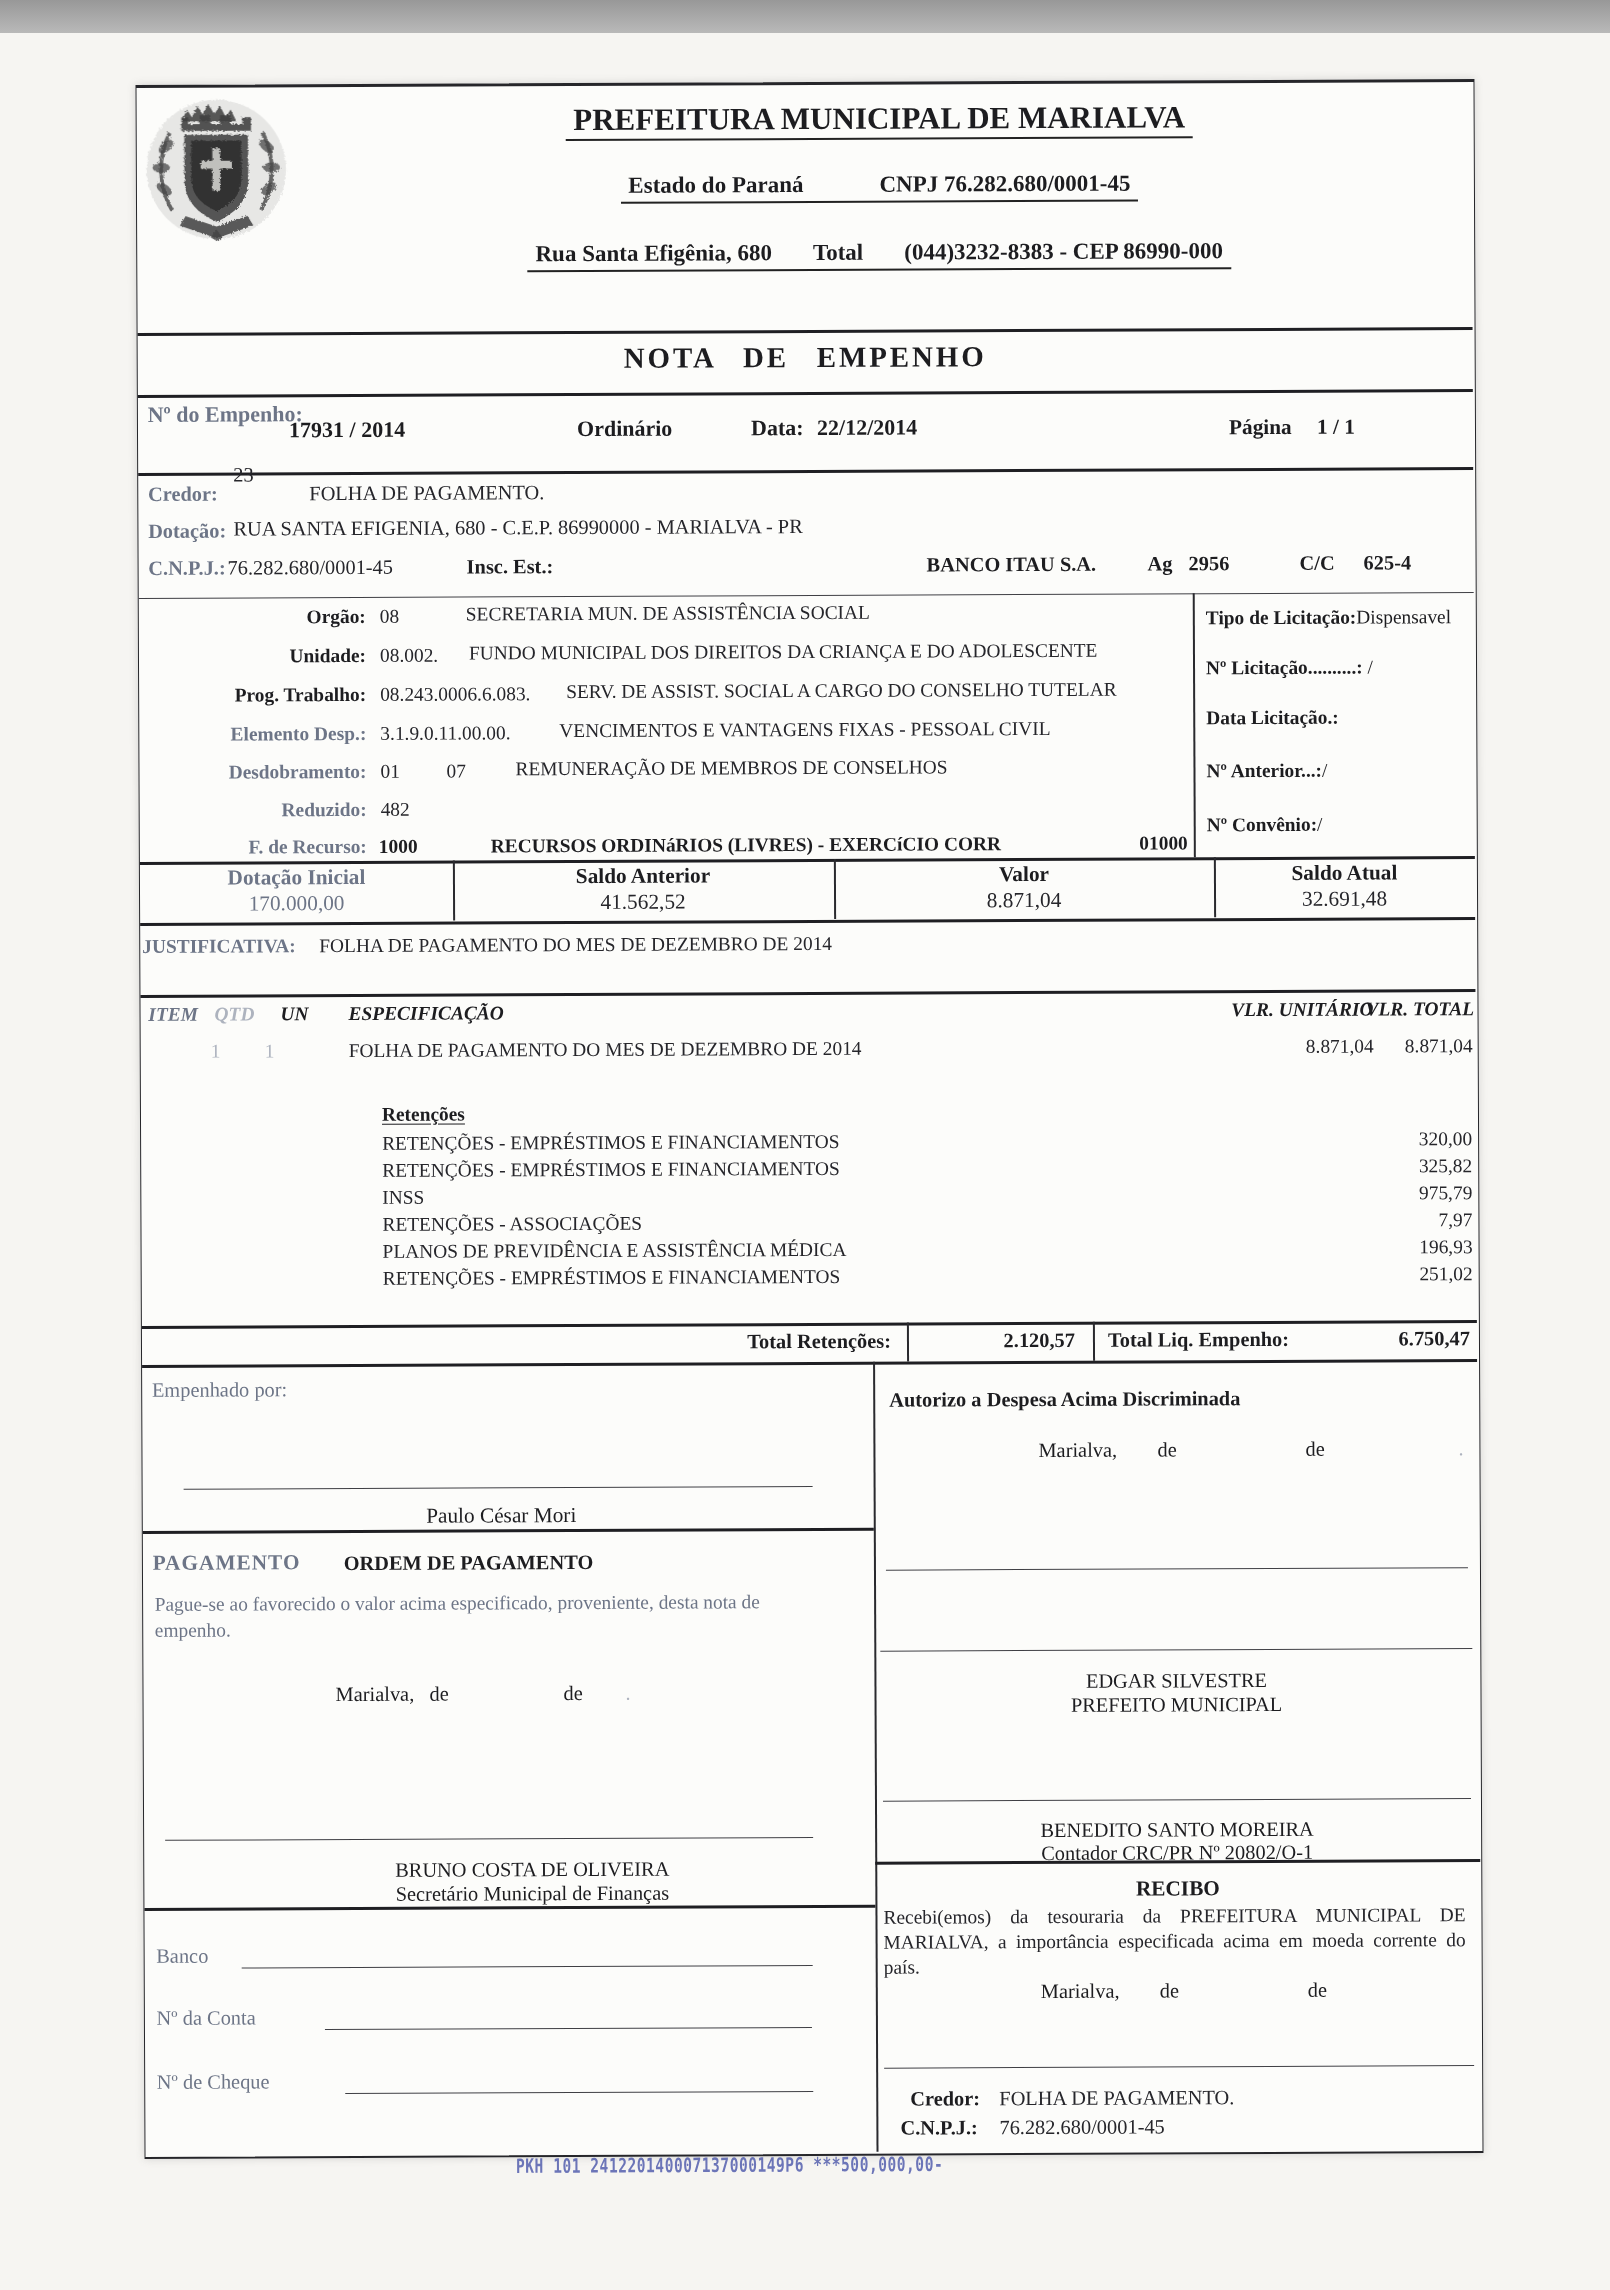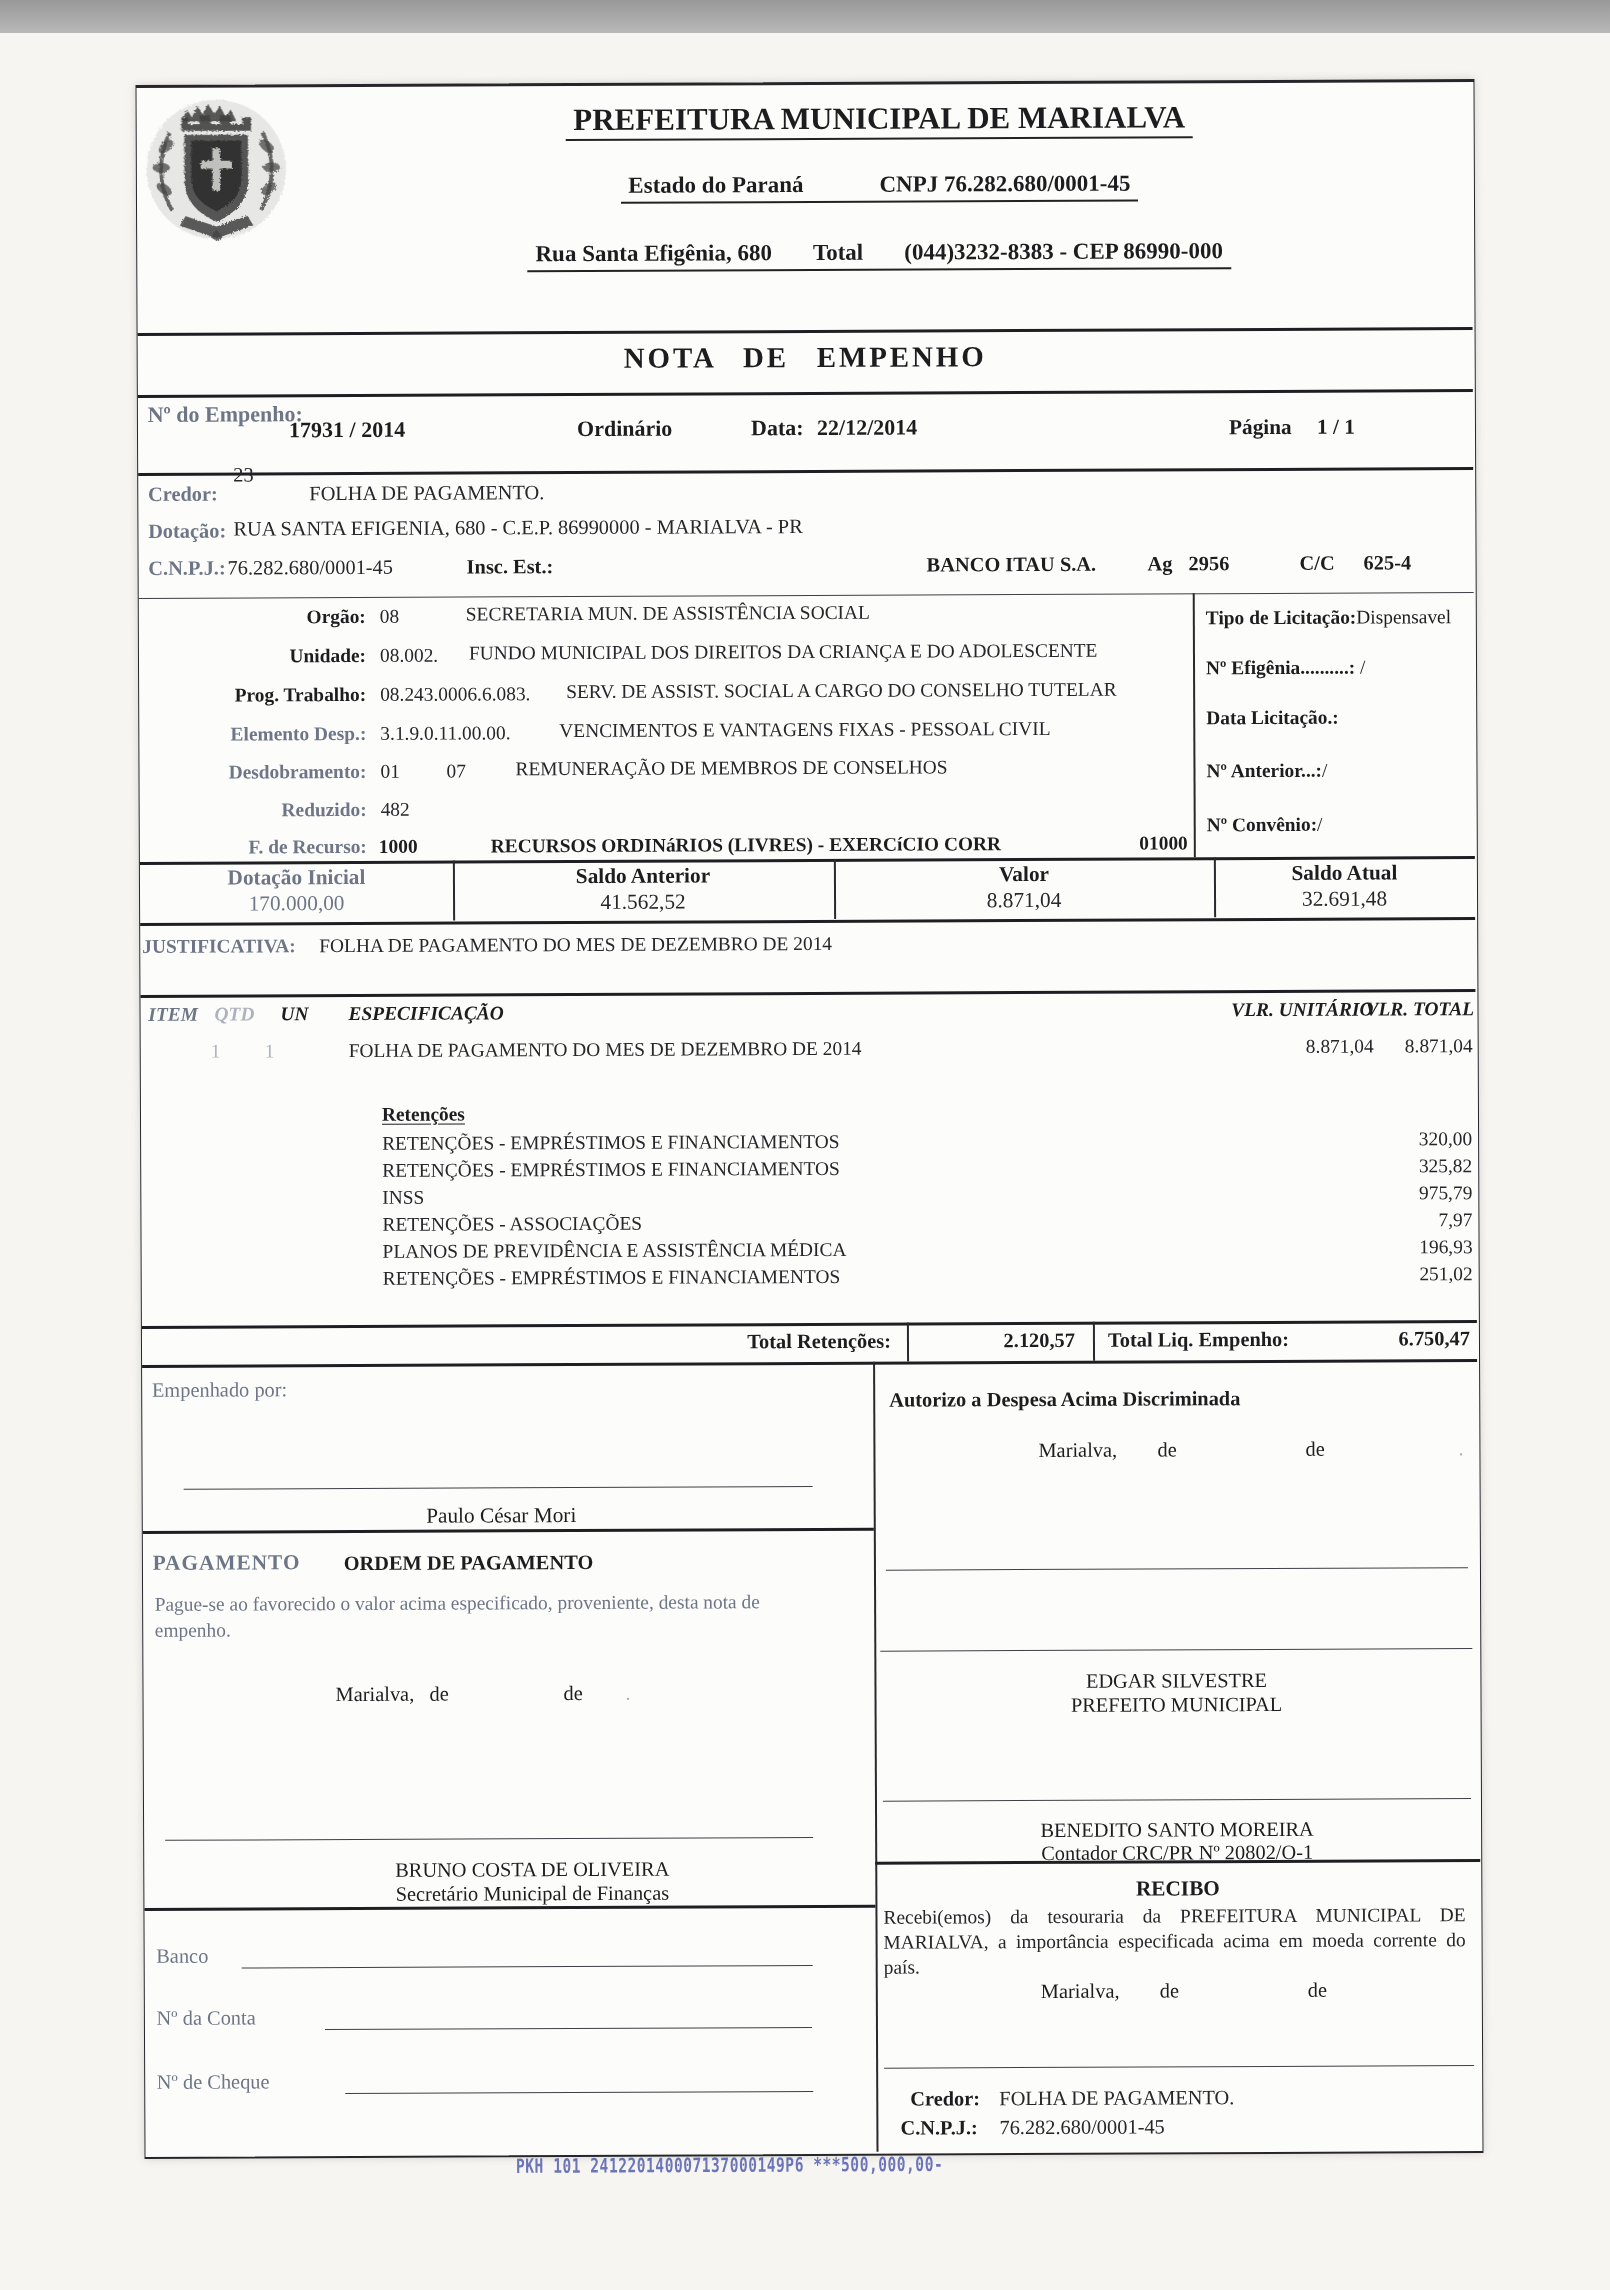--- a/index.html
+++ b/index.html
@@ -136,21 +136,21 @@
   <div class="abs b rt faded f20" style="left:0;top:749px;width:227px">F. de Recurso:</div>
   <div class="abs b f20" style="left:239px;top:749px">1000</div>
   <div class="abs b f20" style="left:351px;top:749px">RECURSOS ORDINáRIOS (LIVRES) - EXERCíCIO CORR</div>
   <div class="abs b rt f20" style="left:966px;top:749px;width:82px">01000</div>
 
   <div class="vline" style="left:1054px;top:510px;height:264px"></div>
   <div class="abs f20" style="left:1067px;top:524px">
     <span class="b">Tipo de Licitação:</span><span>Dispensavel</span>
   </div>
   <div class="abs f20" style="left:1067px;top:574px">
-    <span class="b">Nº Efigênia..........:</span> <span>/</span>
+    <span class="b">Nº Licitação..........:</span> <span>/</span>
   </div>
   <div class="abs b f20" style="left:1067px;top:624px">Data Licitação.:</div>
   <div class="abs f20" style="left:1067px;top:677px">
     <span class="b">Nº Anterior...:</span><span>/</span>
   </div>
   <div class="abs f20" style="left:1067px;top:731px">
     <span class="b">Nº Convênio:</span><span>/</span>
   </div>
 
   <div class="heavy" style="left:0;top:774px;width:1335px"></div>

